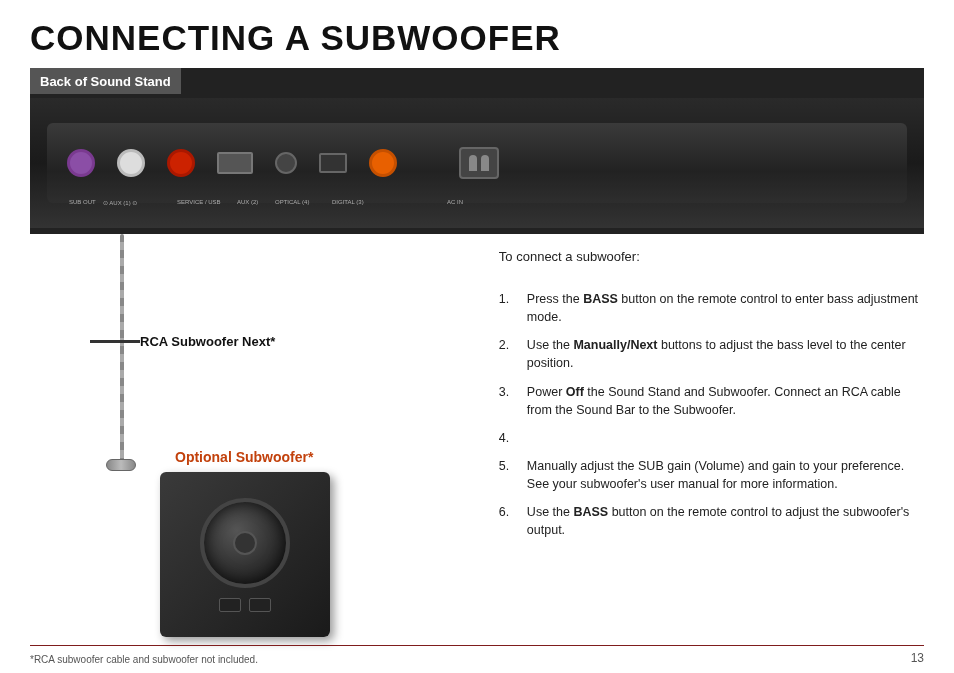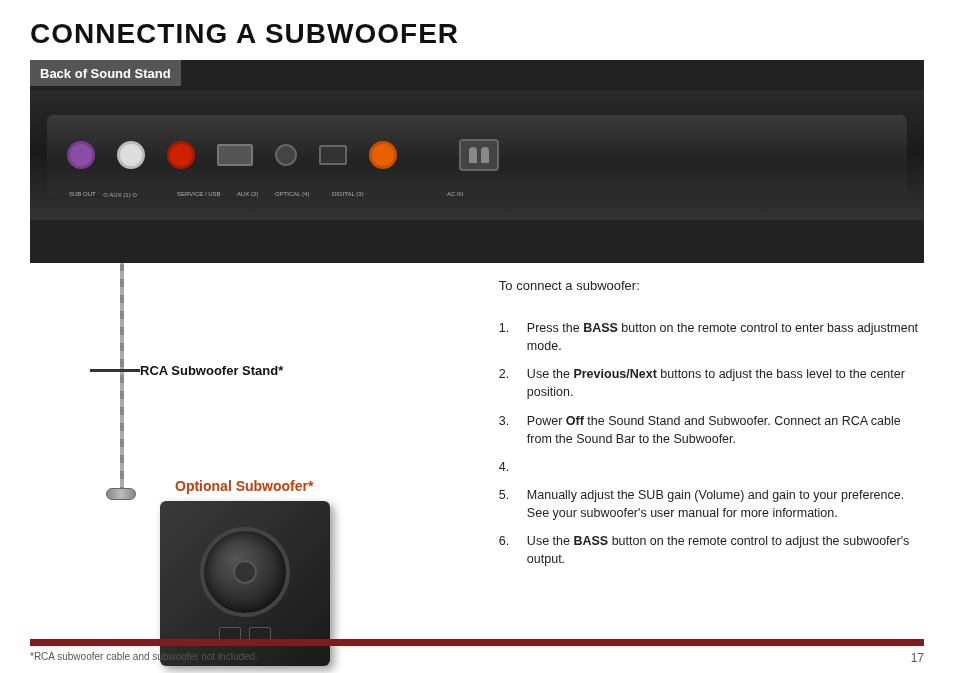--- a/index.html
+++ b/index.html
@@ -14,33 +14,33 @@
 
     .page-container {
       width: 954px;
       height: 673px;
       position: relative;
       padding: 18px 30px 10px 30px;
     }
 
     
     .page-title {
-      font-size: 28px;
+      font-size: 35px;
       font-weight: 900;
       letter-spacing: 1px;
       color: #111;
       margin-bottom: 10px;
     }
 
     
     .sound-stand-section {
       background: #222;
       position: relative;
       width: 100%;
-      height: 203px;
+      height: 166px;
       margin-bottom: 0;
     }
 
     .stand-label-bar {
       background: #555;
       padding: 4px 10px;
       display: inline-block;
       position: absolute;
       top: 0;
       left: 0;
@@ -304,22 +304,22 @@
     }
 
     
     .footer {
       position: absolute;
       bottom: 8px;
       left: 30px;
       right: 30px;
       display: flex;
       justify-content: space-between;
-      align-items: flex-start;
-      border-top: 7px solid #7f1d1d;
+      align-items: flex-end;
+      border-top: 1px solid #7f1d1d;
       padding-top: 5px;
     }
 
     .footer-note {
       font-size: 10px;
       color: #555;
     }
 
     .page-number {
       font-size: 12px;
@@ -380,21 +380,21 @@
   </div>
 
   <div class="bottom-section">
 
     <div class="diagram-side">
 
       <div class="cable-line-vertical"></div>
 
       <div class="cable-label-row">
         <div class="cable-horizontal"></div>
-        <span class="cable-label-text">RCA Subwoofer Stand*</span>
+        <span class="cable-label-text">RCA Subwoofer Next*</span>
       </div>
 
       <div class="cable-connector"></div>
 
       <div class="subwoofer-label">Optional Subwoofer*</div>
 
       <div class="subwoofer-box">
         <div class="subwoofer-driver"></div>
         <div class="subwoofer-bottom-area">
           <div class="sub-port-small"></div>
@@ -405,21 +405,21 @@
 
     <div class="instructions-side">
       <p class="intro-text">To connect a subwoofer:</p>
       <ol class="steps-list">
         <li>
           <span class="step-num">1.</span>
           <span class="step-text">Press the <b>BASS</b> button on the remote control to enter bass adjustment mode.</span>
         </li>
         <li>
           <span class="step-num">2.</span>
-          <span class="step-text">Use the <b>Previous/Next</b> buttons to adjust the bass level to the center position.</span>
+          <span class="step-text">Use the <b>Manually/Next</b> buttons to adjust the bass level to the center position.</span>
         </li>
         <li>
           <span class="step-num">3.</span>
           <span class="step-text">Power <b>Off</b> the Sound Stand and Subwoofer. Connect an RCA cable from the Sound Bar to the Subwoofer.</span>
         </li>
         <li>
           <span class="step-num">4.</span>
         </li>
         <li>
           <span class="step-num">5.</span>
@@ -429,16 +429,16 @@
           <span class="step-num">6.</span>
           <span class="step-text">Use the <b>BASS</b> button on the remote control to adjust the subwoofer's output.</span>
         </li>
       </ol>
     </div>
 
   </div>
 
   <div class="footer">
     <span class="footer-note">*RCA subwoofer cable and subwoofer not included.</span>
-    <span class="page-number">17</span>
+    <span class="page-number">13</span>
   </div>
 
 </div>
 
 </body></html>

